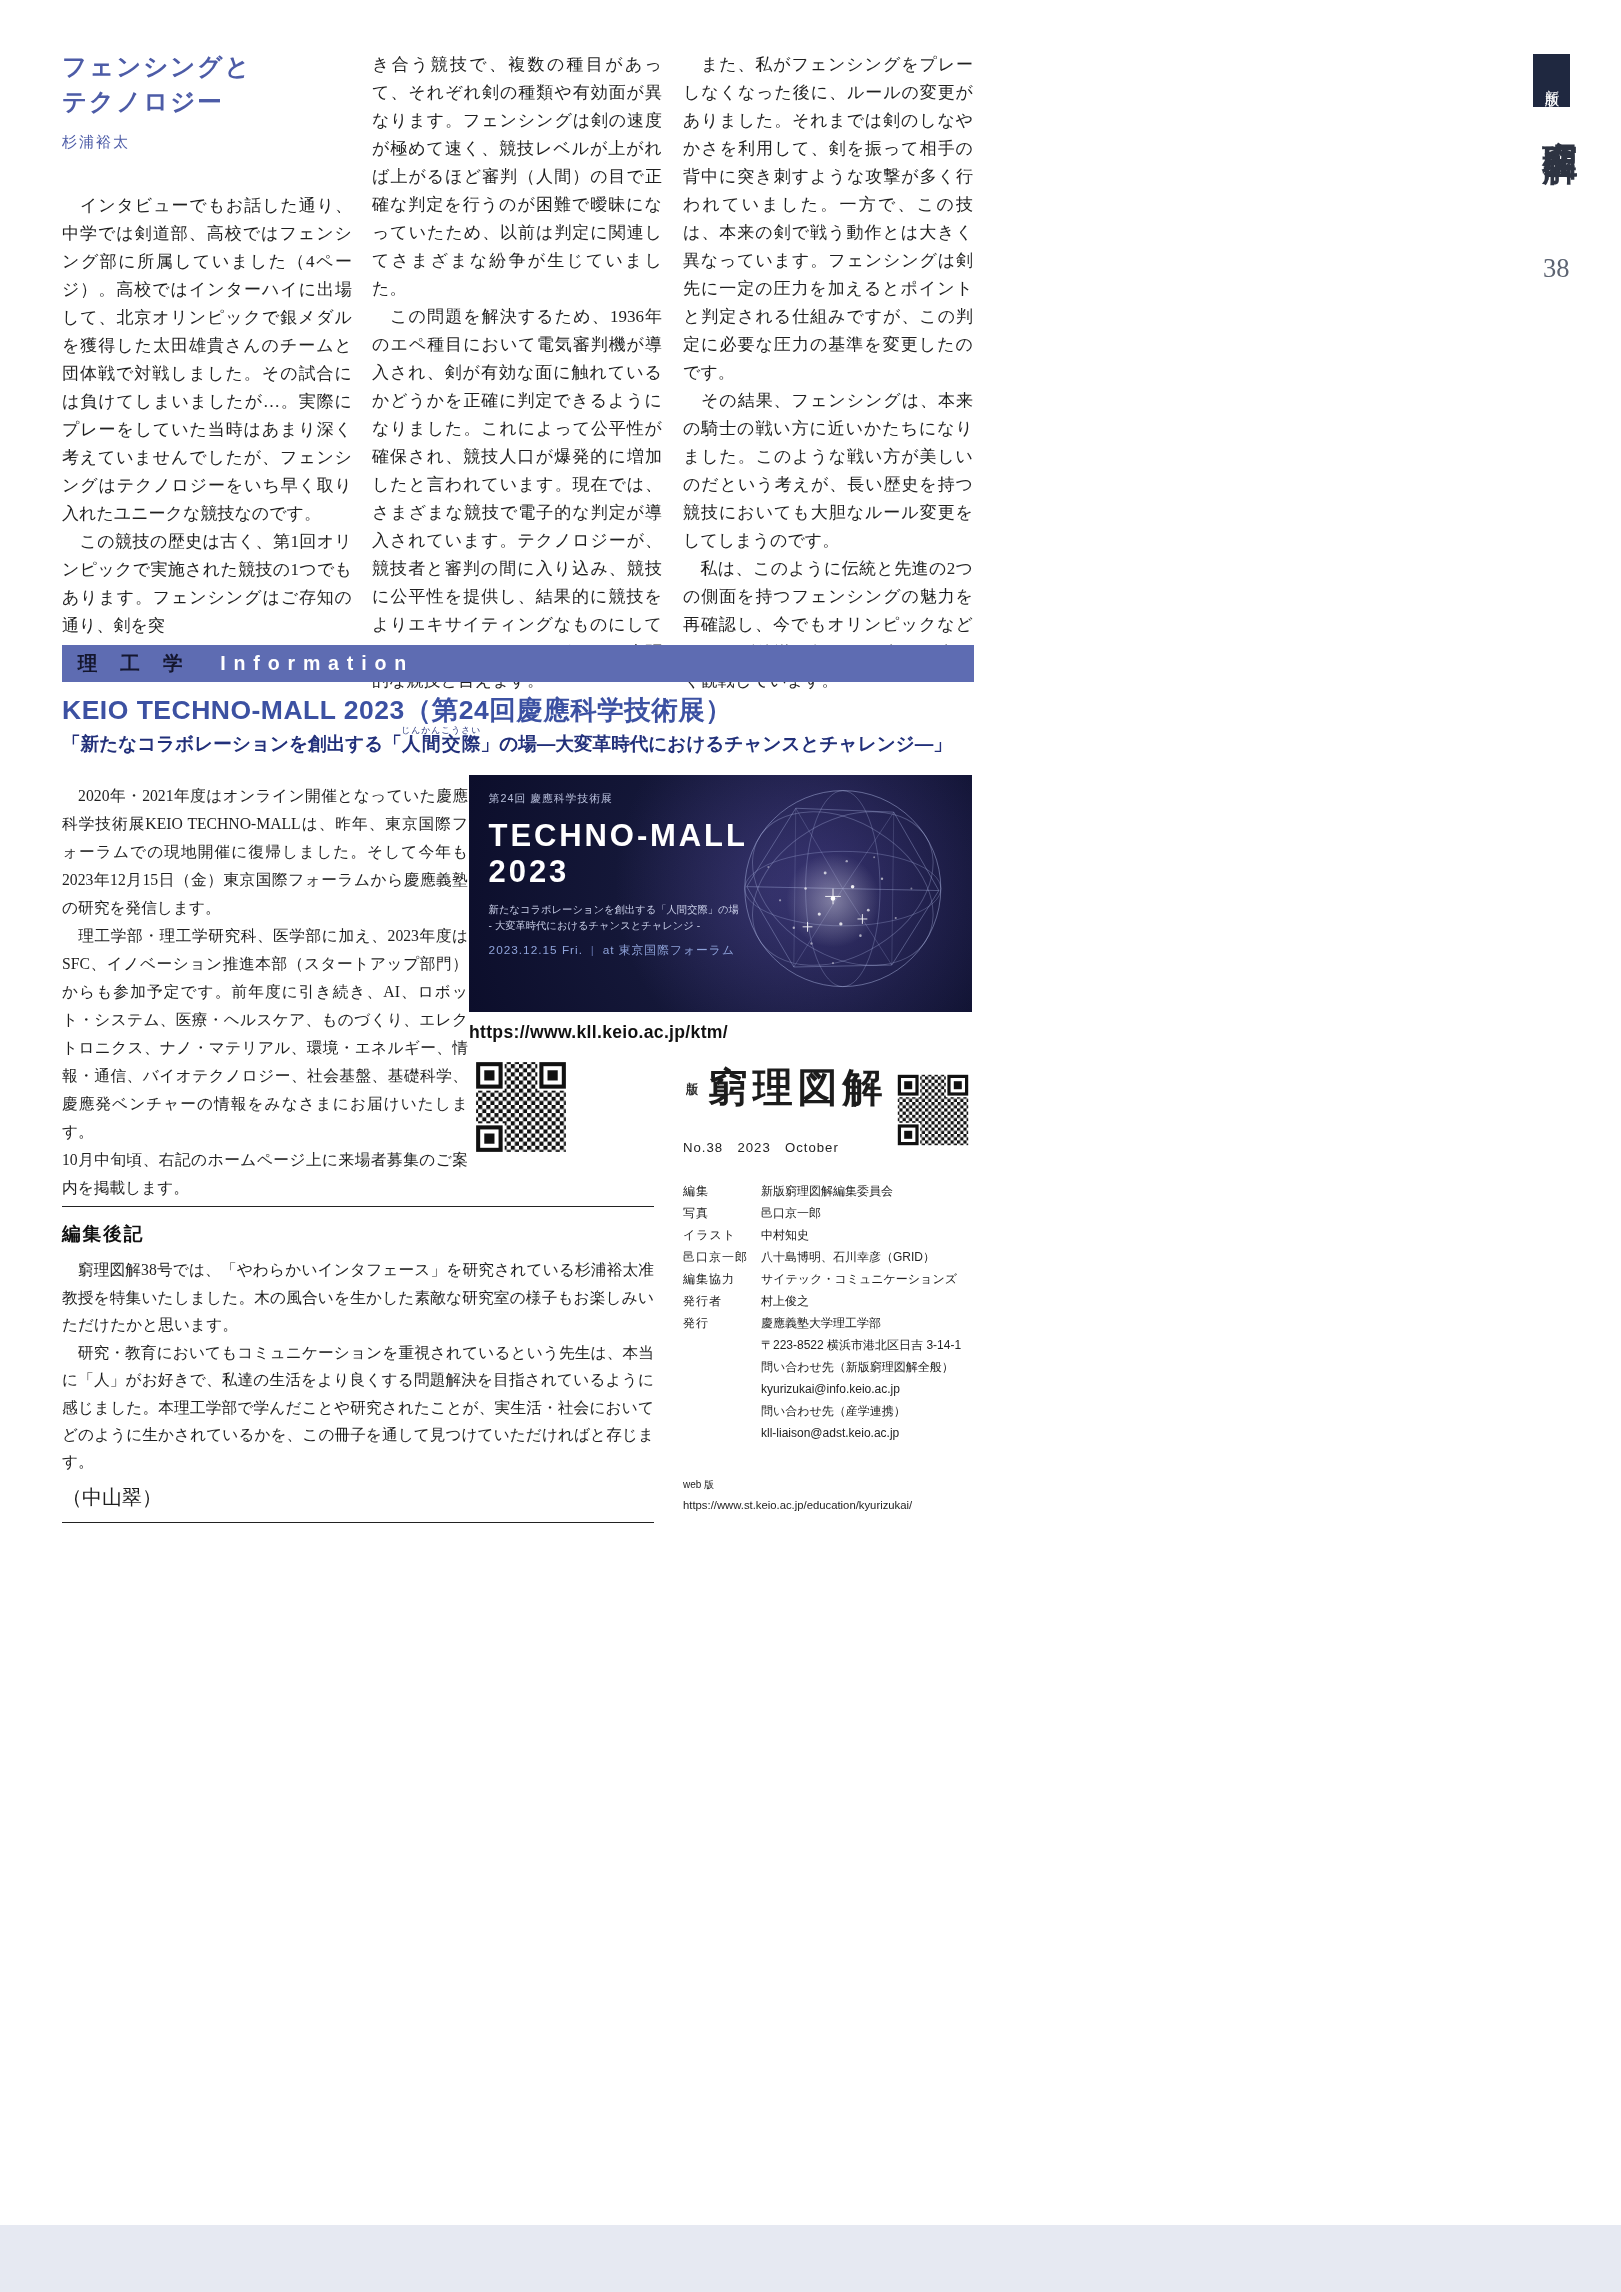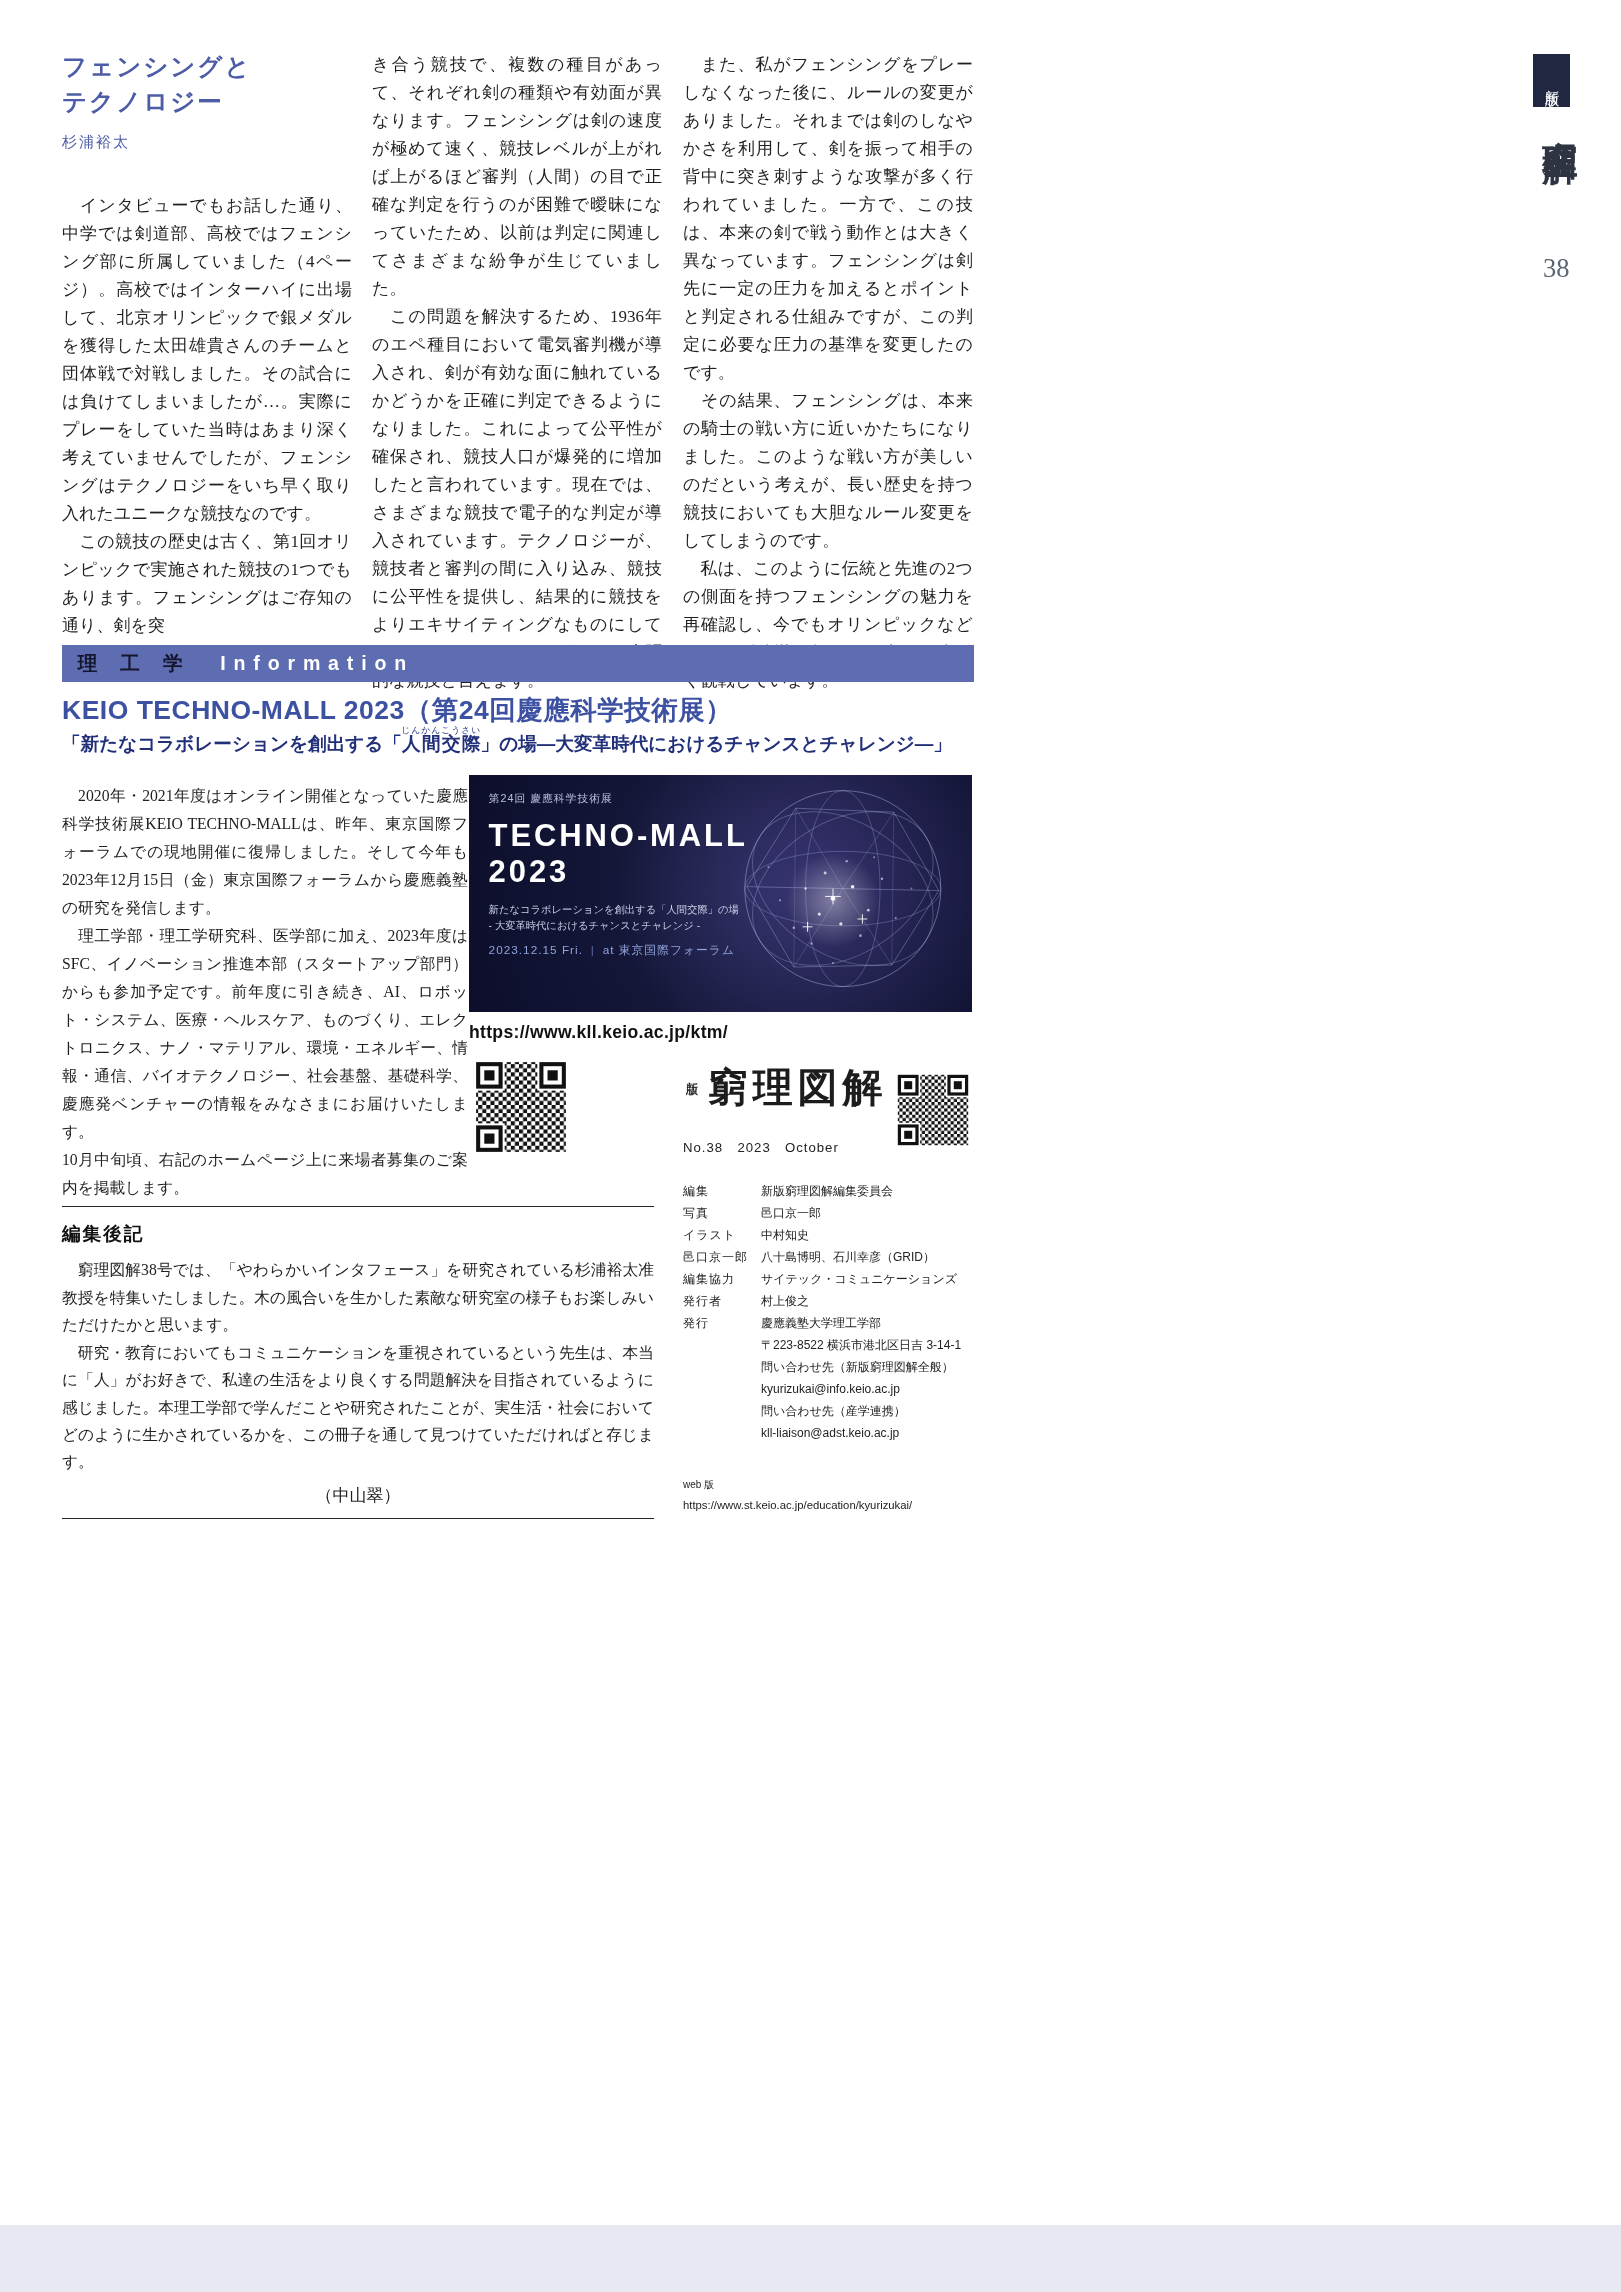--- a/index.html
+++ b/index.html
@@ -61,22 +61,22 @@
   .web-label{margin-top:30px;font-size:10px;line-height:21.6px;}
   .web-url{font-size:11.3px;line-height:19.6px;color:#222;}
 
   
   .postscript{position:absolute;left:62px;top:1206px;width:592px;border-top:1.5px solid #222;
               border-bottom:1.5px solid #222;padding:13.7px 0 11.8px;box-sizing:border-box;}
   .postscript-heading{font-size:18.6px;font-weight:700;color:#111;margin:0 0 9.8px;letter-spacing:2px;}
   .postscript-body{font-family:"Liberation Serif","DejaVu Serif",serif;font-size:15.7px;line-height:27.4px;
                    color:#1f1f1f;text-align:justify;}
   .postscript-body p{margin:0;}
-  .postscript-sign{font-family:Liberation Mono, monospace;font-size:17px;color:#1f1f1f;
-                   text-align:center;margin-top:7.8px;}
+  .postscript-sign{font-family:Liberation Mono, monospace;font-size:20px;color:#1f1f1f;
+                   text-align:left;margin-top:7.8px;}
 
   
   .side-edition-box{position:absolute;left:1533px;top:54px;width:37px;height:53px;background:#1f2840;
                     color:#fff;writing-mode:vertical-rl;font-size:14.7px;letter-spacing:2.9px;
                     display:flex;align-items:center;justify-content:center;}
   .side-title{position:absolute;left:1535px;top:112px;writing-mode:vertical-rl;
               font-family:"Liberation Serif","DejaVu Serif",serif;font-weight:700;font-size:35px;
               color:#2e3442;letter-spacing:3.9px;}
   .side-number{position:absolute;left:1543px;top:253px;font-family:"Liberation Serif","DejaVu Serif",serif;
                font-size:26.5px;color:#5d6472;}

